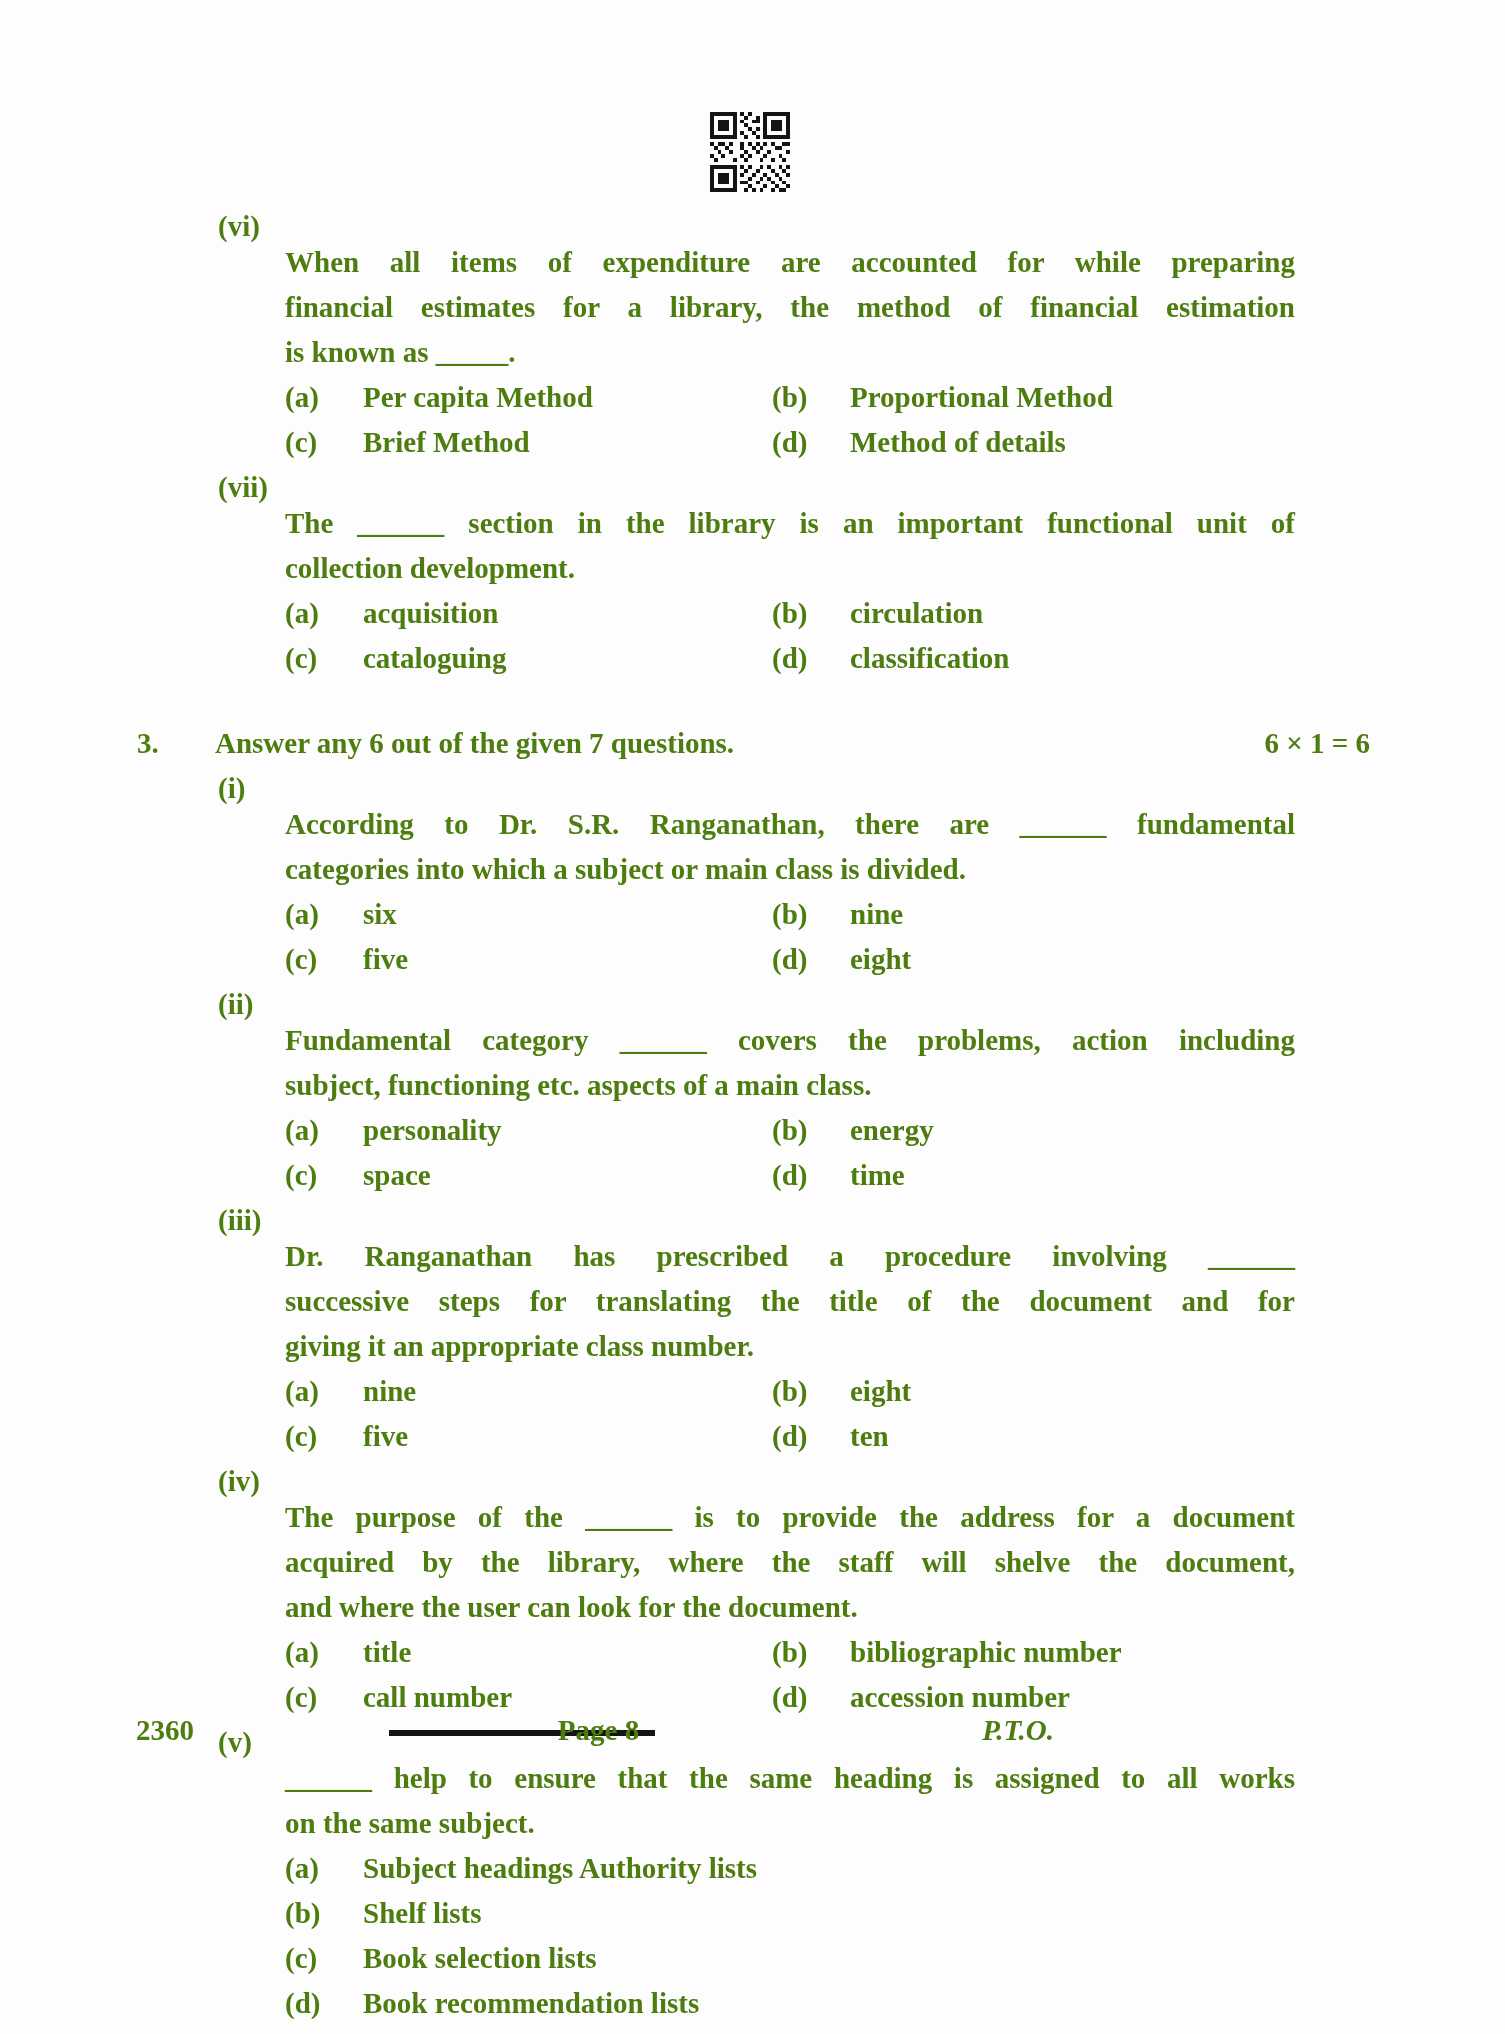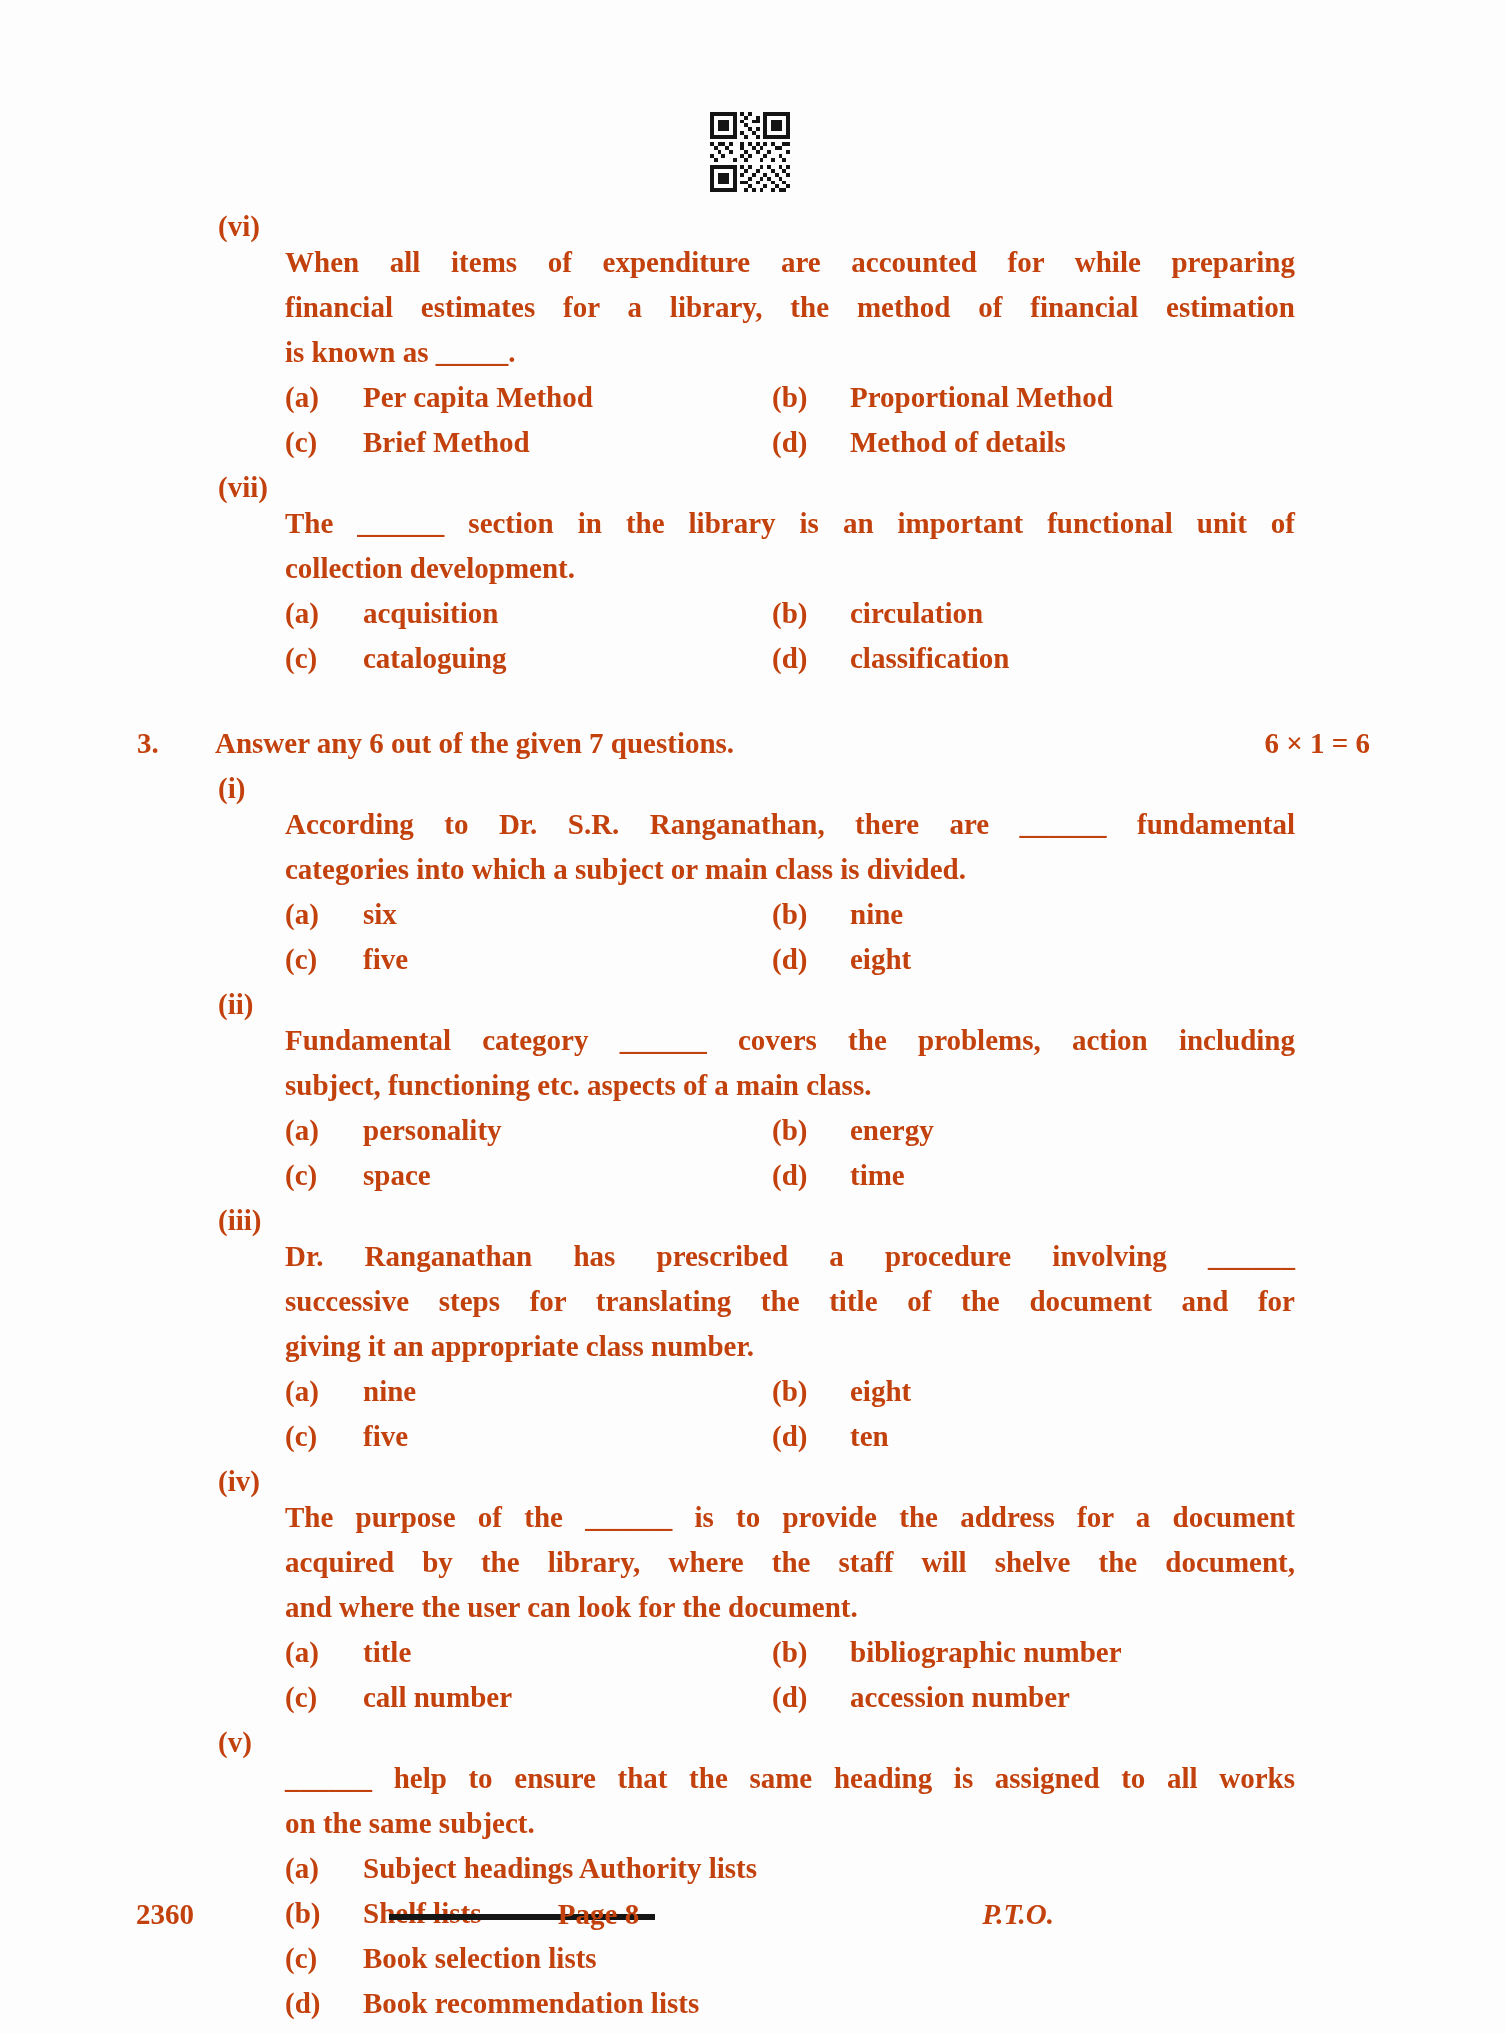--- a/index.html
+++ b/index.html
@@ -1,37 +1,37 @@
 <!DOCTYPE html>
 <html><head>
 <meta charset="utf-8">
 <style>
   * { margin:0; padding:0; box-sizing:border-box; }
   html,body { background:#ffffff; }
   .page {
     position:relative; width:1505px; height:2034px;
     background:#fdfdfd; overflow:hidden;
     font-family:"Liberation Serif", serif;
-    font-weight:600; color:#c2410c; font-size:29px; line-height:45px;
+    font-weight:600; color:#4d7c0f; font-size:29px; line-height:45px;
   }
   .qr { position:absolute; top:112px; left:710px; width:80px; height:80px; }
   .content { position:absolute; top:204px; left:218px; width:1152px; }
   .item { display:flex; }
   .item-label { width:67px; flex:none; white-space:nowrap; }
   .item-body { width:1010px; flex:none;margin-top:36px; }
   .line { text-align:justify; }
   .line.j { text-align-last:justify; }
   .options { display:grid; grid-template-columns:78px 409px 78px 1fr; }
   .options.single { grid-template-columns:78px 1fr; }
   .opt-label { white-space:nowrap; }
   .q3-header { display:flex; margin-left:-81px; margin-top:40px; width:1233px; }
   .q3-num { width:78px; flex:none; }
   .q3-instruction { flex:1; }
   .q3-marks { flex:none; font-weight:700; }
-  .footer { position:absolute; top:1892px; left:0; width:1197px; height:45px;font-family:Liberation Serif, serif; }
+  .footer { position:absolute; top:1708px; left:0; width:1197px; height:45px;font-family:Liberation Serif, serif; }
   .footer-code { position:absolute; left:136px; top:0; font-weight:700; }
   .footer-line { position:absolute; left:389px; top:22px; width:266px; height:6px; background:#151515; }
   .footer-page { position:absolute; left:50%; top:0; transform:translateX(-50%); font-weight:700; }
   .footer-pto { position:absolute; right:143px; top:0; font-weight:700; font-style:italic; }
 </style>
 </head>
 <body>
 
 <div class="page">
 

